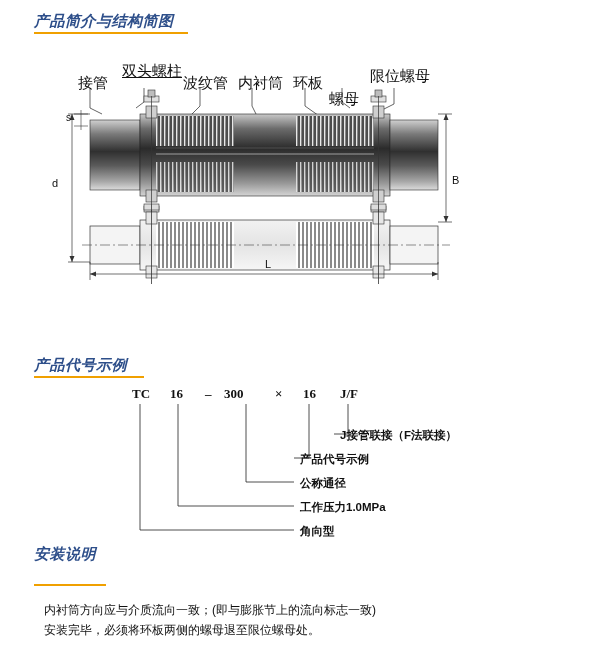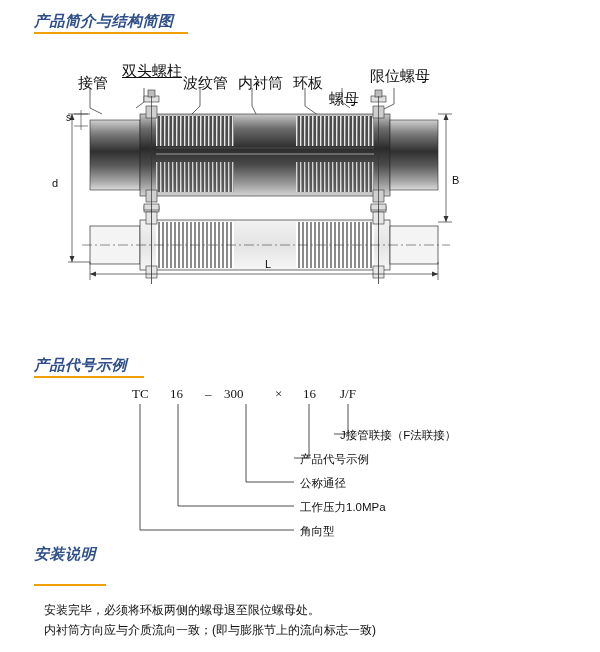--- a/index.html
+++ b/index.html
@@ -62,20 +62,21 @@
     color: #111;
   }
 
   
   #figure2 {
     position: absolute;
     left: 60px;
     top: 382px;
     width: 480px;
     height: 155px;
+    font-weight: bold;
   }
   .code-token {
     position: absolute;
     font-size: 13px;
     color: #111;
     white-space: nowrap;
     font-family: "Liberation Serif", serif;
   }
   .code-desc {
     position: absolute;
@@ -283,17 +284,17 @@
 
         <path d="M80,22 L80,148 L234,148"></path>
       </g>
     </svg>
   </div>
 
   <div class="section-title" id="title-3">安装说明</div>
   <div class="section-underline" id="ul-3"></div>
 
   <div id="notes">
+    <div class="note-line">内衬筒方向应与介质流向一致；(即与膨胀节上的流向标志一致)</div>
     <div class="note-line">安装完毕，必须将环板两侧的螺母退至限位螺母处。</div>
-    <div class="note-line">内衬筒方向应与介质流向一致；(即与膨胀节上的流向标志一致)</div>
   </div>
 
 </div>
 
 </body></html>

